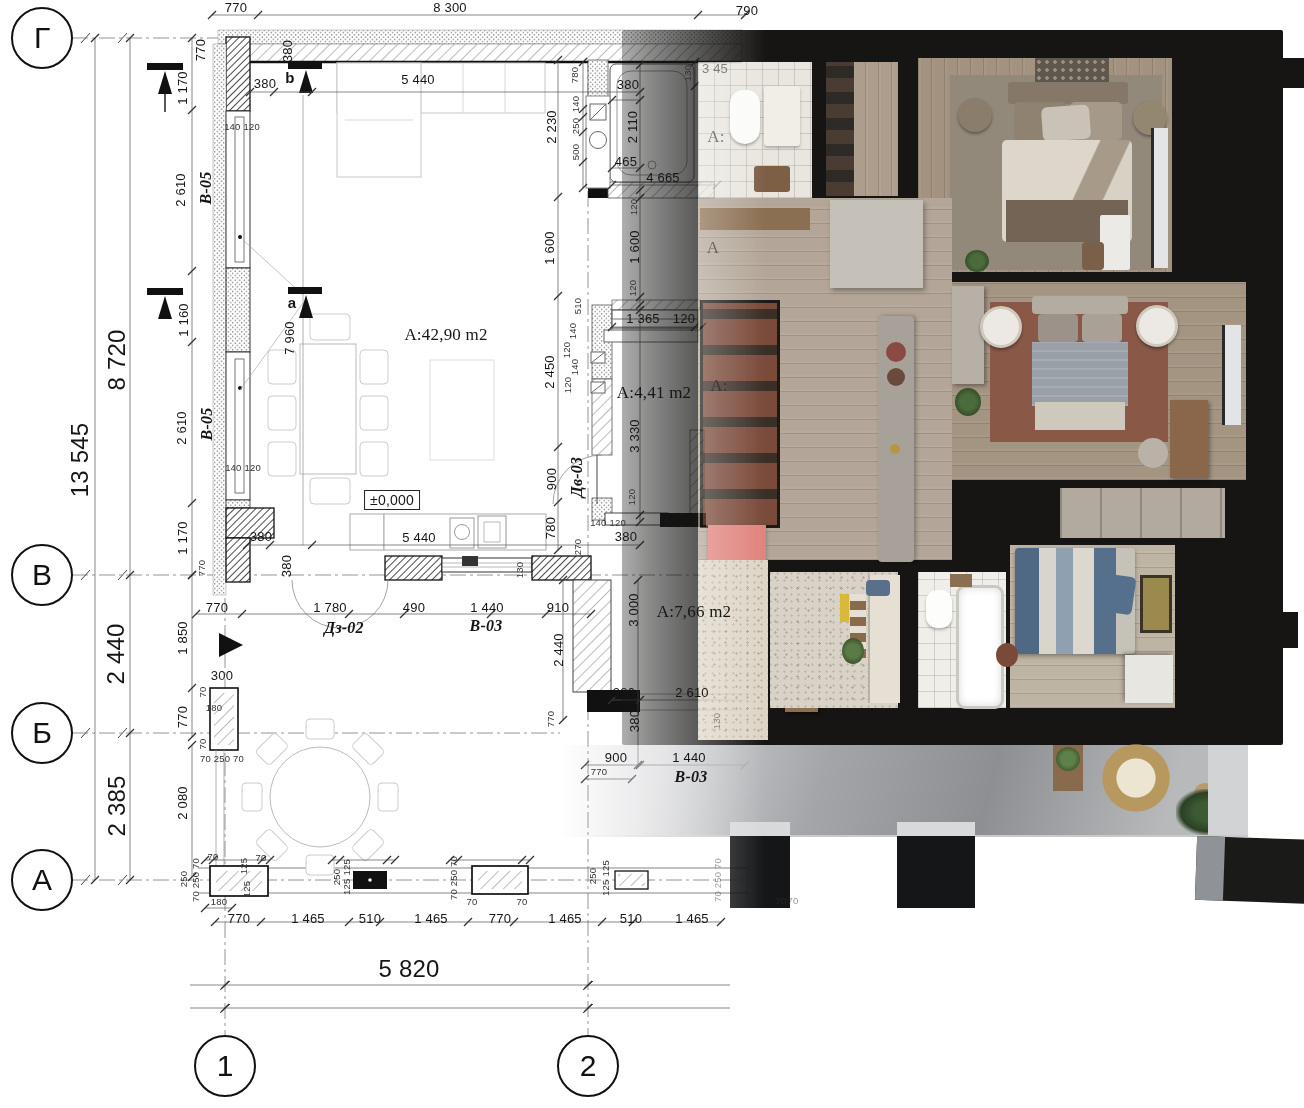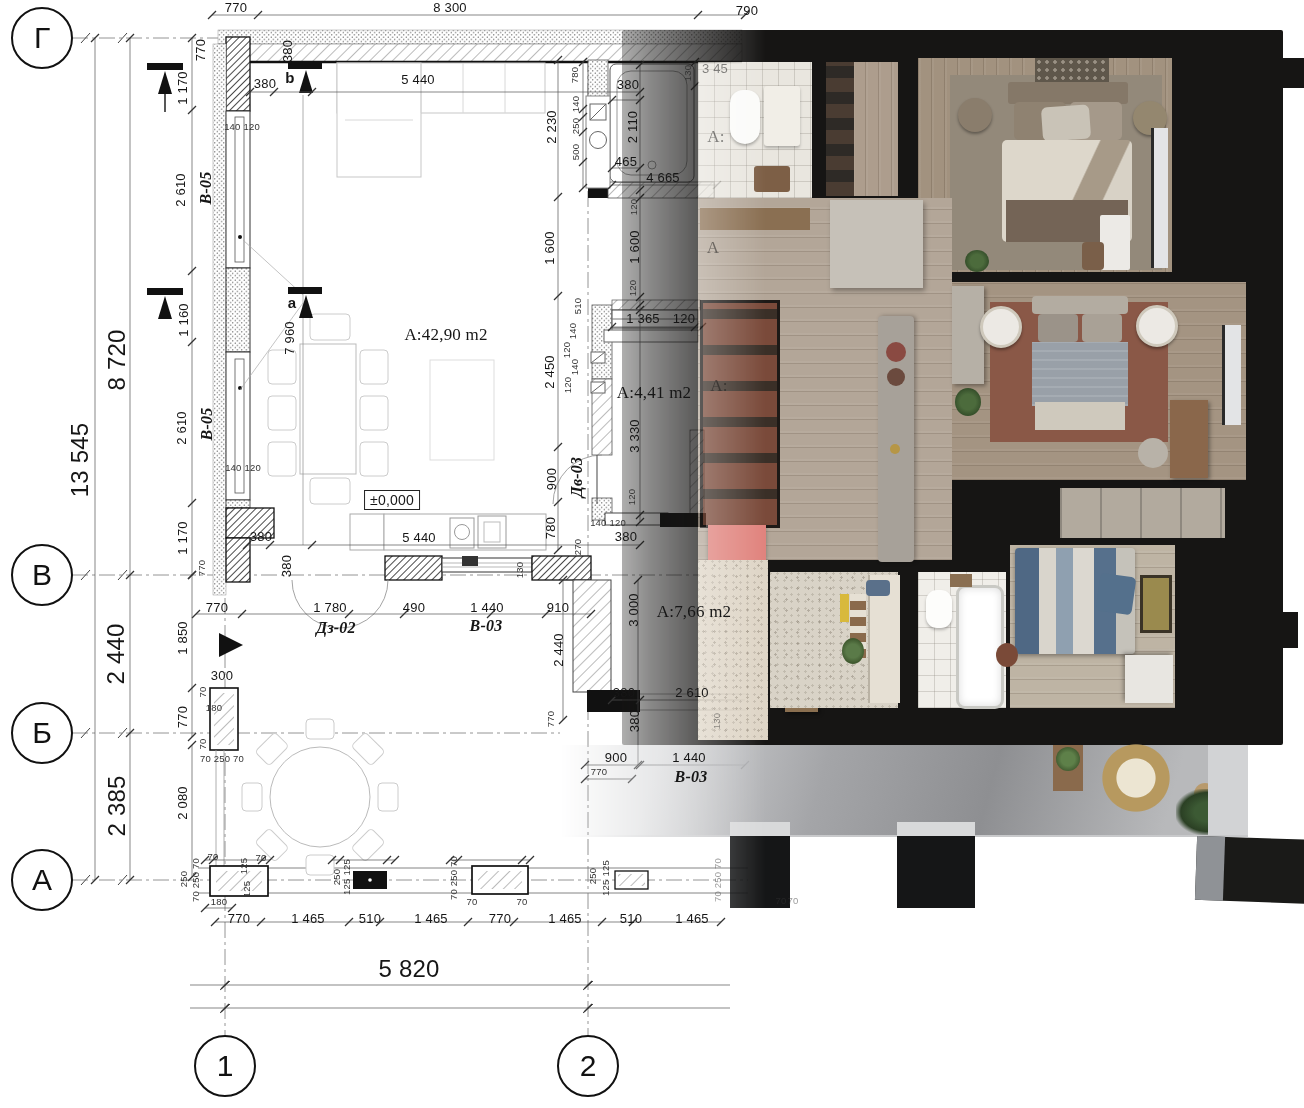--- a/index.html
+++ b/index.html
@@ -459,21 +459,21 @@
       <div class="lbl area" style="left: 417px; top: 334px; margin-left: 29px;">A:42,90 m2</div>
       <div class="lbl boxed" style="left: 392px; top: 500px;">±0,000</div>
       <div class="lbl " style="left: 419px; top: 537px;">5 440</div>
       <div class="lbl " style="left: 261px; top: 536px;">380</div>
       <div class="lbl v" style="left: 286px; top: 566px;">380</div>
       <div class="lbl " style="left: 217px; top: 607px;">770</div>
       <div class="lbl " style="left: 330px; top: 607px;">1 780</div>
       <div class="lbl " style="left: 414px; top: 607px;">490</div>
       <div class="lbl " style="left: 487px; top: 607px;">1 440</div>
       <div class="lbl " style="left: 558px; top: 607px;">910</div>
-      <div class="lbl bi" style="left: 336px; top: 628px; text-align: center;">Дз-02</div>
+      <div class="lbl bi" style="left: 344px; top: 628px; text-align: center;">Дз-02</div>
       <div class="lbl bi" style="left: 486px; top: 626px;">В-03</div>
       <div class="lbl v" style="left: 182px; top: 638px;">1 850</div>
       <div class="lbl " style="left: 222px; top: 675px;">300</div>
       <div class="lbl s" style="left: 214px; top: 708px;">180</div>
       <div class="lbl v" style="left: 182px; top: 717px;">770</div>
       <div class="lbl v s" style="left: 203px; top: 692px;">70</div>
       <div class="lbl v s" style="left: 203px; top: 744px;">70</div>
       <div class="lbl s" style="left: 222px; top: 759px;">70 250 70</div>
       <div class="lbl v big" style="left: 116px; top: 654px;">2 440</div>
       <div class="lbl v big" style="left: 117px; top: 806px;">2 385</div>

